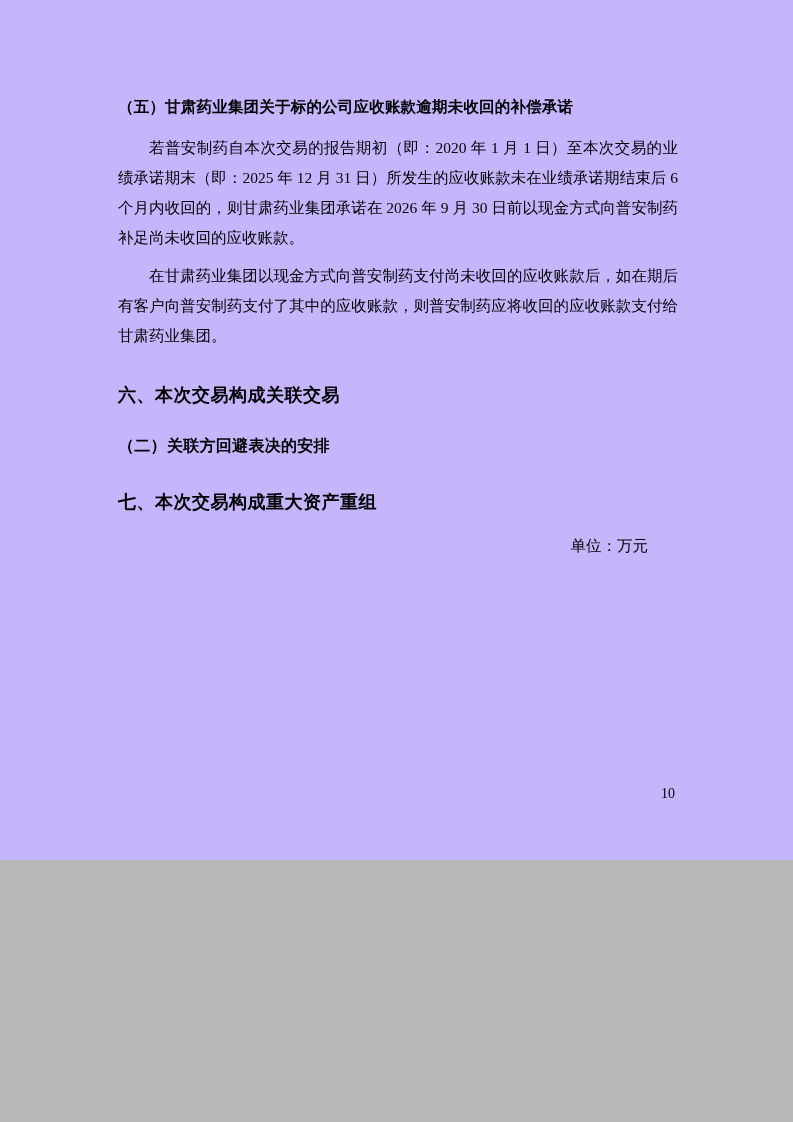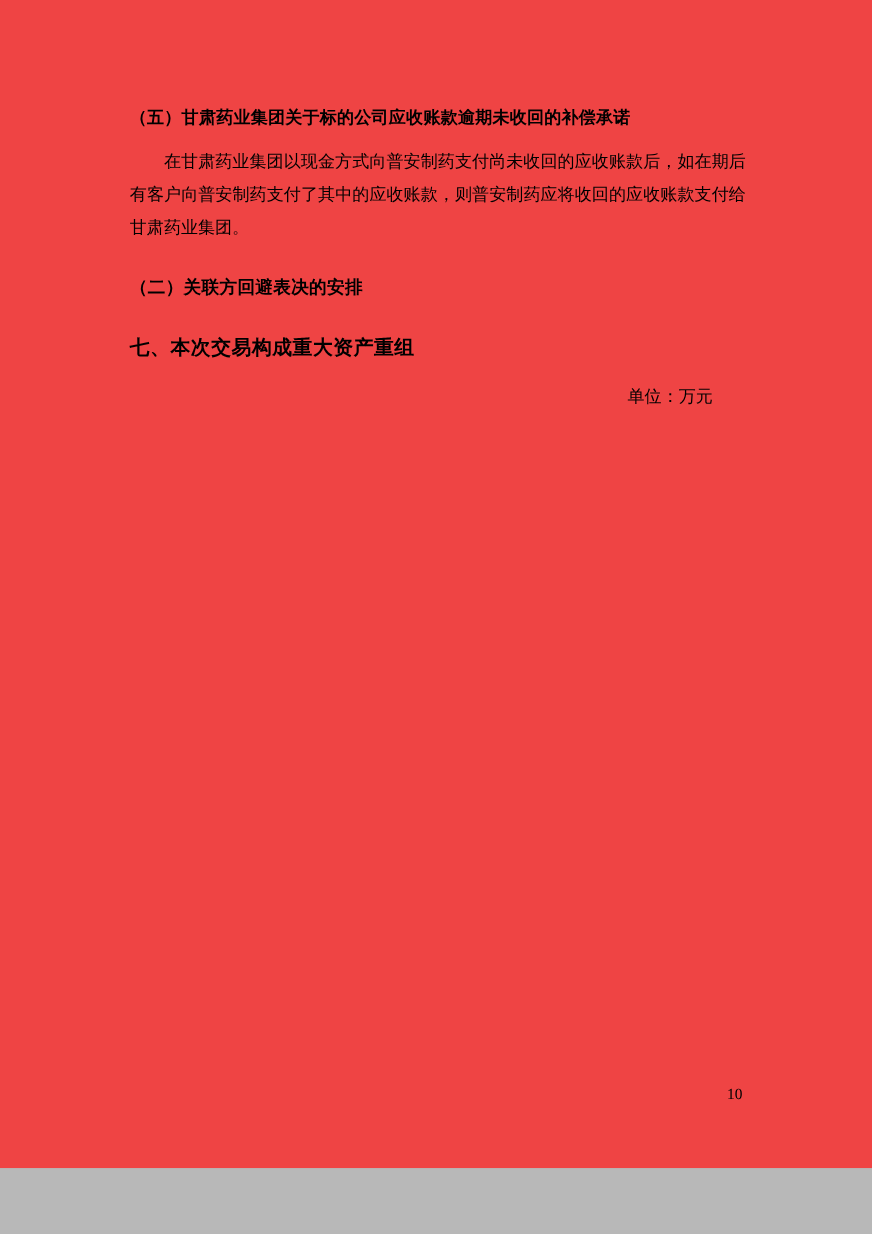--- a/index.html
+++ b/index.html
@@ -6,22 +6,22 @@
     margin: 0;
     padding: 0;
     background: #b8b8b8;
   }
   body {
     font-family: "Liberation Serif", "DejaVu Serif", serif;
   }
   .page {
     position: relative;
     width: 793px;
-    height: 1062px;
-    background: #ef4444;
+    height: 860px;
+    background: #c4b5fd;
     margin: 0 auto;
     overflow: hidden;
     box-sizing: border-box;
   }
   .content {
     position: absolute;
     left: 118px;
     top: 96px;
     width: 560px;
   }
@@ -85,23 +85,25 @@
 </style>
 </head>
 <body>
 
 <div class="page">
   <div class="content">
 
     <h3 class="h-sub">（五）甘肃药业集团关于标的公司应收账款逾期未收回的补偿承诺</h3>
 
 
+    <p class="body">若普安制药自本次交易的报告期初（即：2020 年 1 月 1 日）至本次交易的业绩承诺期末（即：2025 年 12 月 31 日）所发生的应收账款未在业绩承诺期结束后 6 个月内收回的，则甘肃药业集团承诺在 2026 年 9 月 30 日前以现金方式向普安制药补足尚未收回的应收账款。</p>
 
     <p class="body">在甘肃药业集团以现金方式向普安制药支付尚未收回的应收账款后，如在期后有客户向普安制药支付了其中的应收账款，则普安制药应将收回的应收账款支付给甘肃药业集团。</p>
 
+    <h2 class="h-main">六、本次交易构成关联交易</h2>
 
 
 
     <h3 class="h-level2">（二）关联方回避表决的安排</h3>
 
 
     <h2 class="h-main">七、本次交易构成重大资产重组</h2>
 
 
     <div class="unit-line">单位：万元</div>

